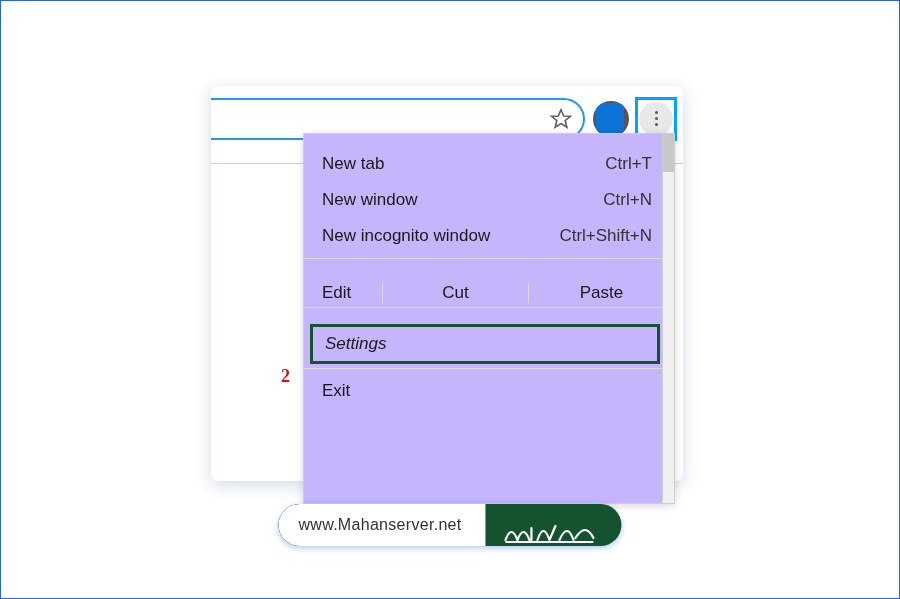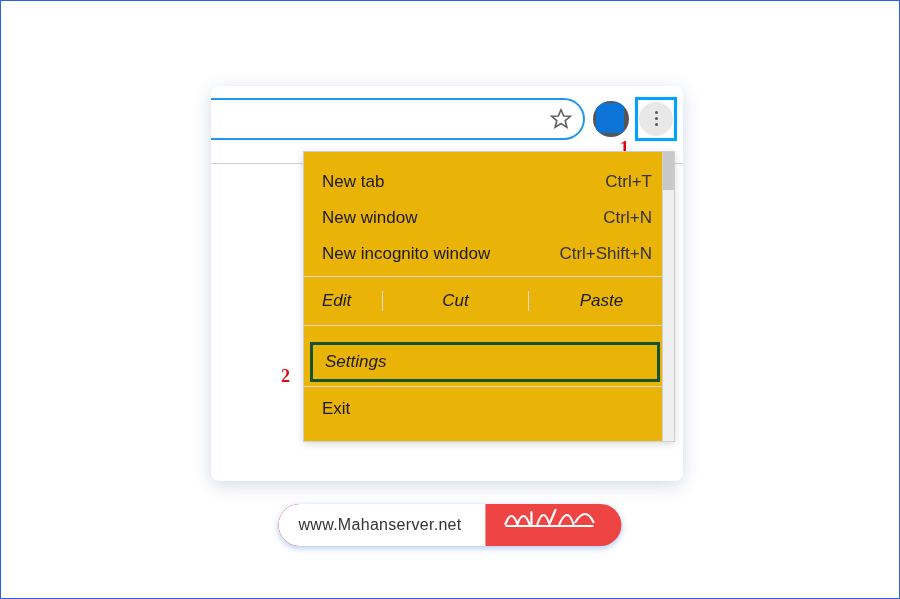--- a/index.html
+++ b/index.html
@@ -113,25 +113,25 @@
       position: absolute;
       color: #e30613;
       font-weight: bold;
       font-size: 18px;
       font-family: "Times New Roman", serif;
       top: 280px;
       left: 70px;
     }
     .menu {
       position: absolute;
-      top: 65px;
+      top: 47px;
       left: 92px;
       width: 372px;
-      height: 291px;
-      background: #eab308;
+      height: 371px;
+      background: #c4b5fd;
       border: 1px solid #cfcfcf;
       box-shadow: 0 2px 8px rgba(0,0,0,0.15);
       font-size: 17px;
       color: #1a1a1a;
     }
     .menu-scroll {
       position: absolute;
       right: 0;
       top: 0;
       bottom: 0;
@@ -155,23 +155,22 @@
       cursor: default;
     }
     .menu-item span:last-child { color: #333; }
     .menu-sep {
       height: 1px;
       background: #d9d9d9;
       margin: 4px 0;
     }
     .edit-row {
       display: flex;
-      align-items: center;
+      align-items: flex-end;
       height: 40px;
-      font-style: italic;
     }
     .edit-label {
       width: 78px;
       padding-left: 18px;
       display: flex;
       align-items: center;
     }
     .edit-cell {
       flex: 1;
       border-left: 1px solid #d9d9d9;
@@ -189,23 +188,23 @@
       font-size: 13px;
       color: #444;
     }
     .footer-badge {
       position: absolute;
       bottom: 52px;
       left: 50%;
       transform: translateX(-50%);
       height: 42px;
       display: flex;
-      align-items: flex-start;
+      align-items: flex-end;
       border-radius: 21px;
-      background: #ef4444;
+      background: #14532d;
       overflow: hidden;
       box-shadow: 0 2px 6px rgba(21,96,208,0.35);
     }
     .footer-url {
       background: #ffffff;
       height: 100%;
       display: flex;
       align-items: center;
       padding: 0 24px 0 20px;
       border-radius: 21px 0 0 21px;

